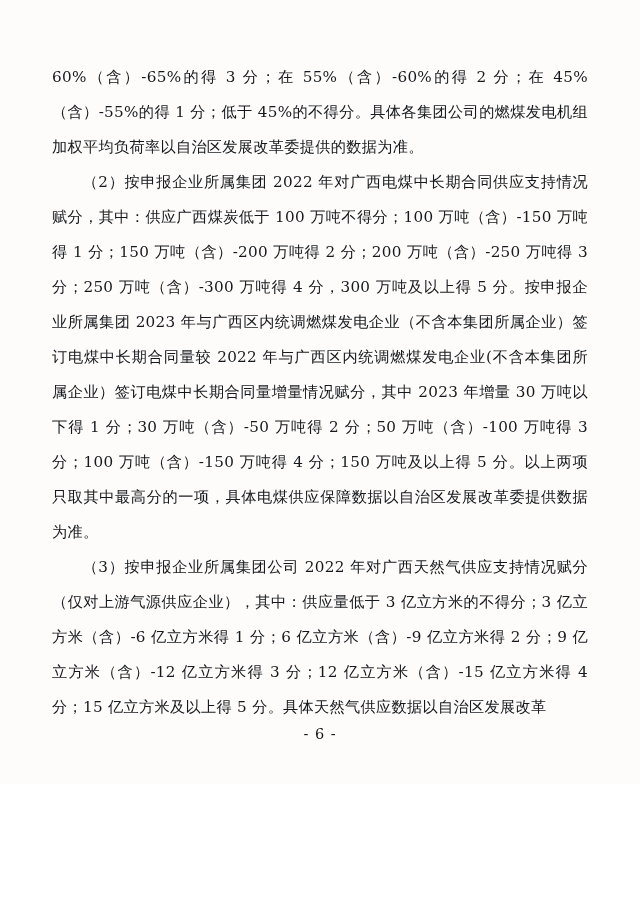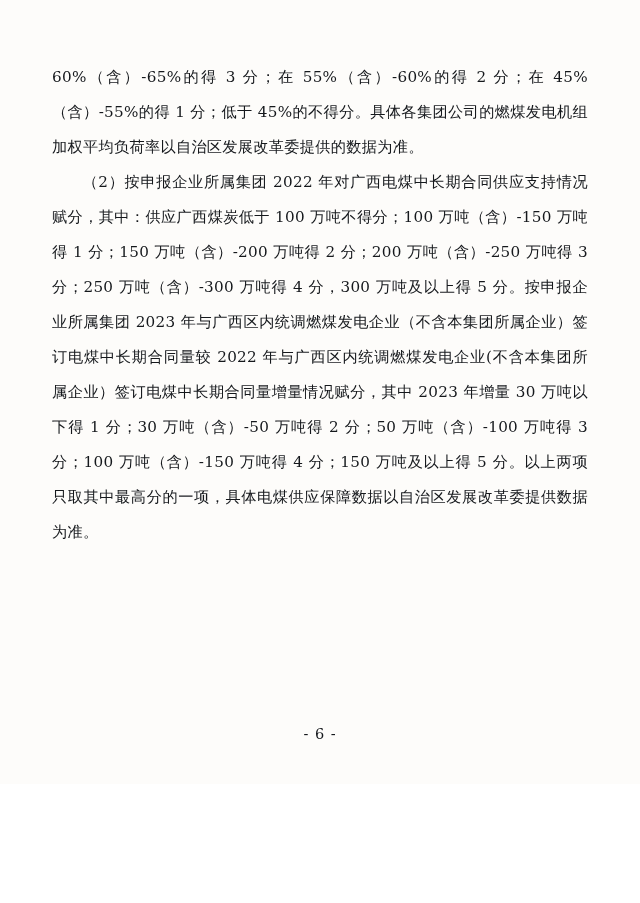--- a/index.html
+++ b/index.html
@@ -50,17 +50,18 @@
   }
 </style>
 </head>
 <body>
 
 <div class="page">
 
   <div class="body-text">
     <p class="para no-indent">60%（含）-65%的得 3 分；在 55%（含）-60%的得 2 分；在 45%（含）-55%的得 1 分；低于 45%的不得分。具体各集团公司的燃煤发电机组加权平均负荷率以自治区发展改革委提供的数据为准。</p>
     <p class="para">（2）按申报企业所属集团 2022 年对广西电煤中长期合同供应支持情况赋分，其中：供应广西煤炭低于 100 万吨不得分；100 万吨（含）-150 万吨得 1 分；150 万吨（含）-200 万吨得 2 分；200 万吨（含）-250 万吨得 3 分；250 万吨（含）-300 万吨得 4 分，300 万吨及以上得 5 分。按申报企业所属集团 2023 年与广西区内统调燃煤发电企业（不含本集团所属企业）签订电煤中长期合同量较 2022 年与广西区内统调燃煤发电企业(不含本集团所属企业）签订电煤中长期合同量增量情况赋分，其中 2023 年增量 30 万吨以下得 1 分；30 万吨（含）-50 万吨得 2 分；50 万吨（含）-100 万吨得 3 分；100 万吨（含）-150 万吨得 4 分；150 万吨及以上得 5 分。以上两项只取其中最高分的一项，具体电煤供应保障数据以自治区发展改革委提供数据为准。</p>
+    <p class="para">（3）按申报企业所属集团公司 2022 年对广西天然气供应支持情况赋分（仅对上游气源供应企业），其中：供应量低于 3 亿立方米的不得分；3 亿立方米（含）-6 亿立方米得 1 分；6 亿立方米（含）-9 亿立方米得 2 分；9 亿立方米（含）-12 亿立方米得 3 分；12 亿立方米（含）-15 亿立方米得 4 分；15 亿立方米及以上得 5 分。具体天然气供应数据以自治区发展改革</p>
   </div>
 
   <div class="page-number">- 6 -</div>
 
 </div>
 
 </body></html>

